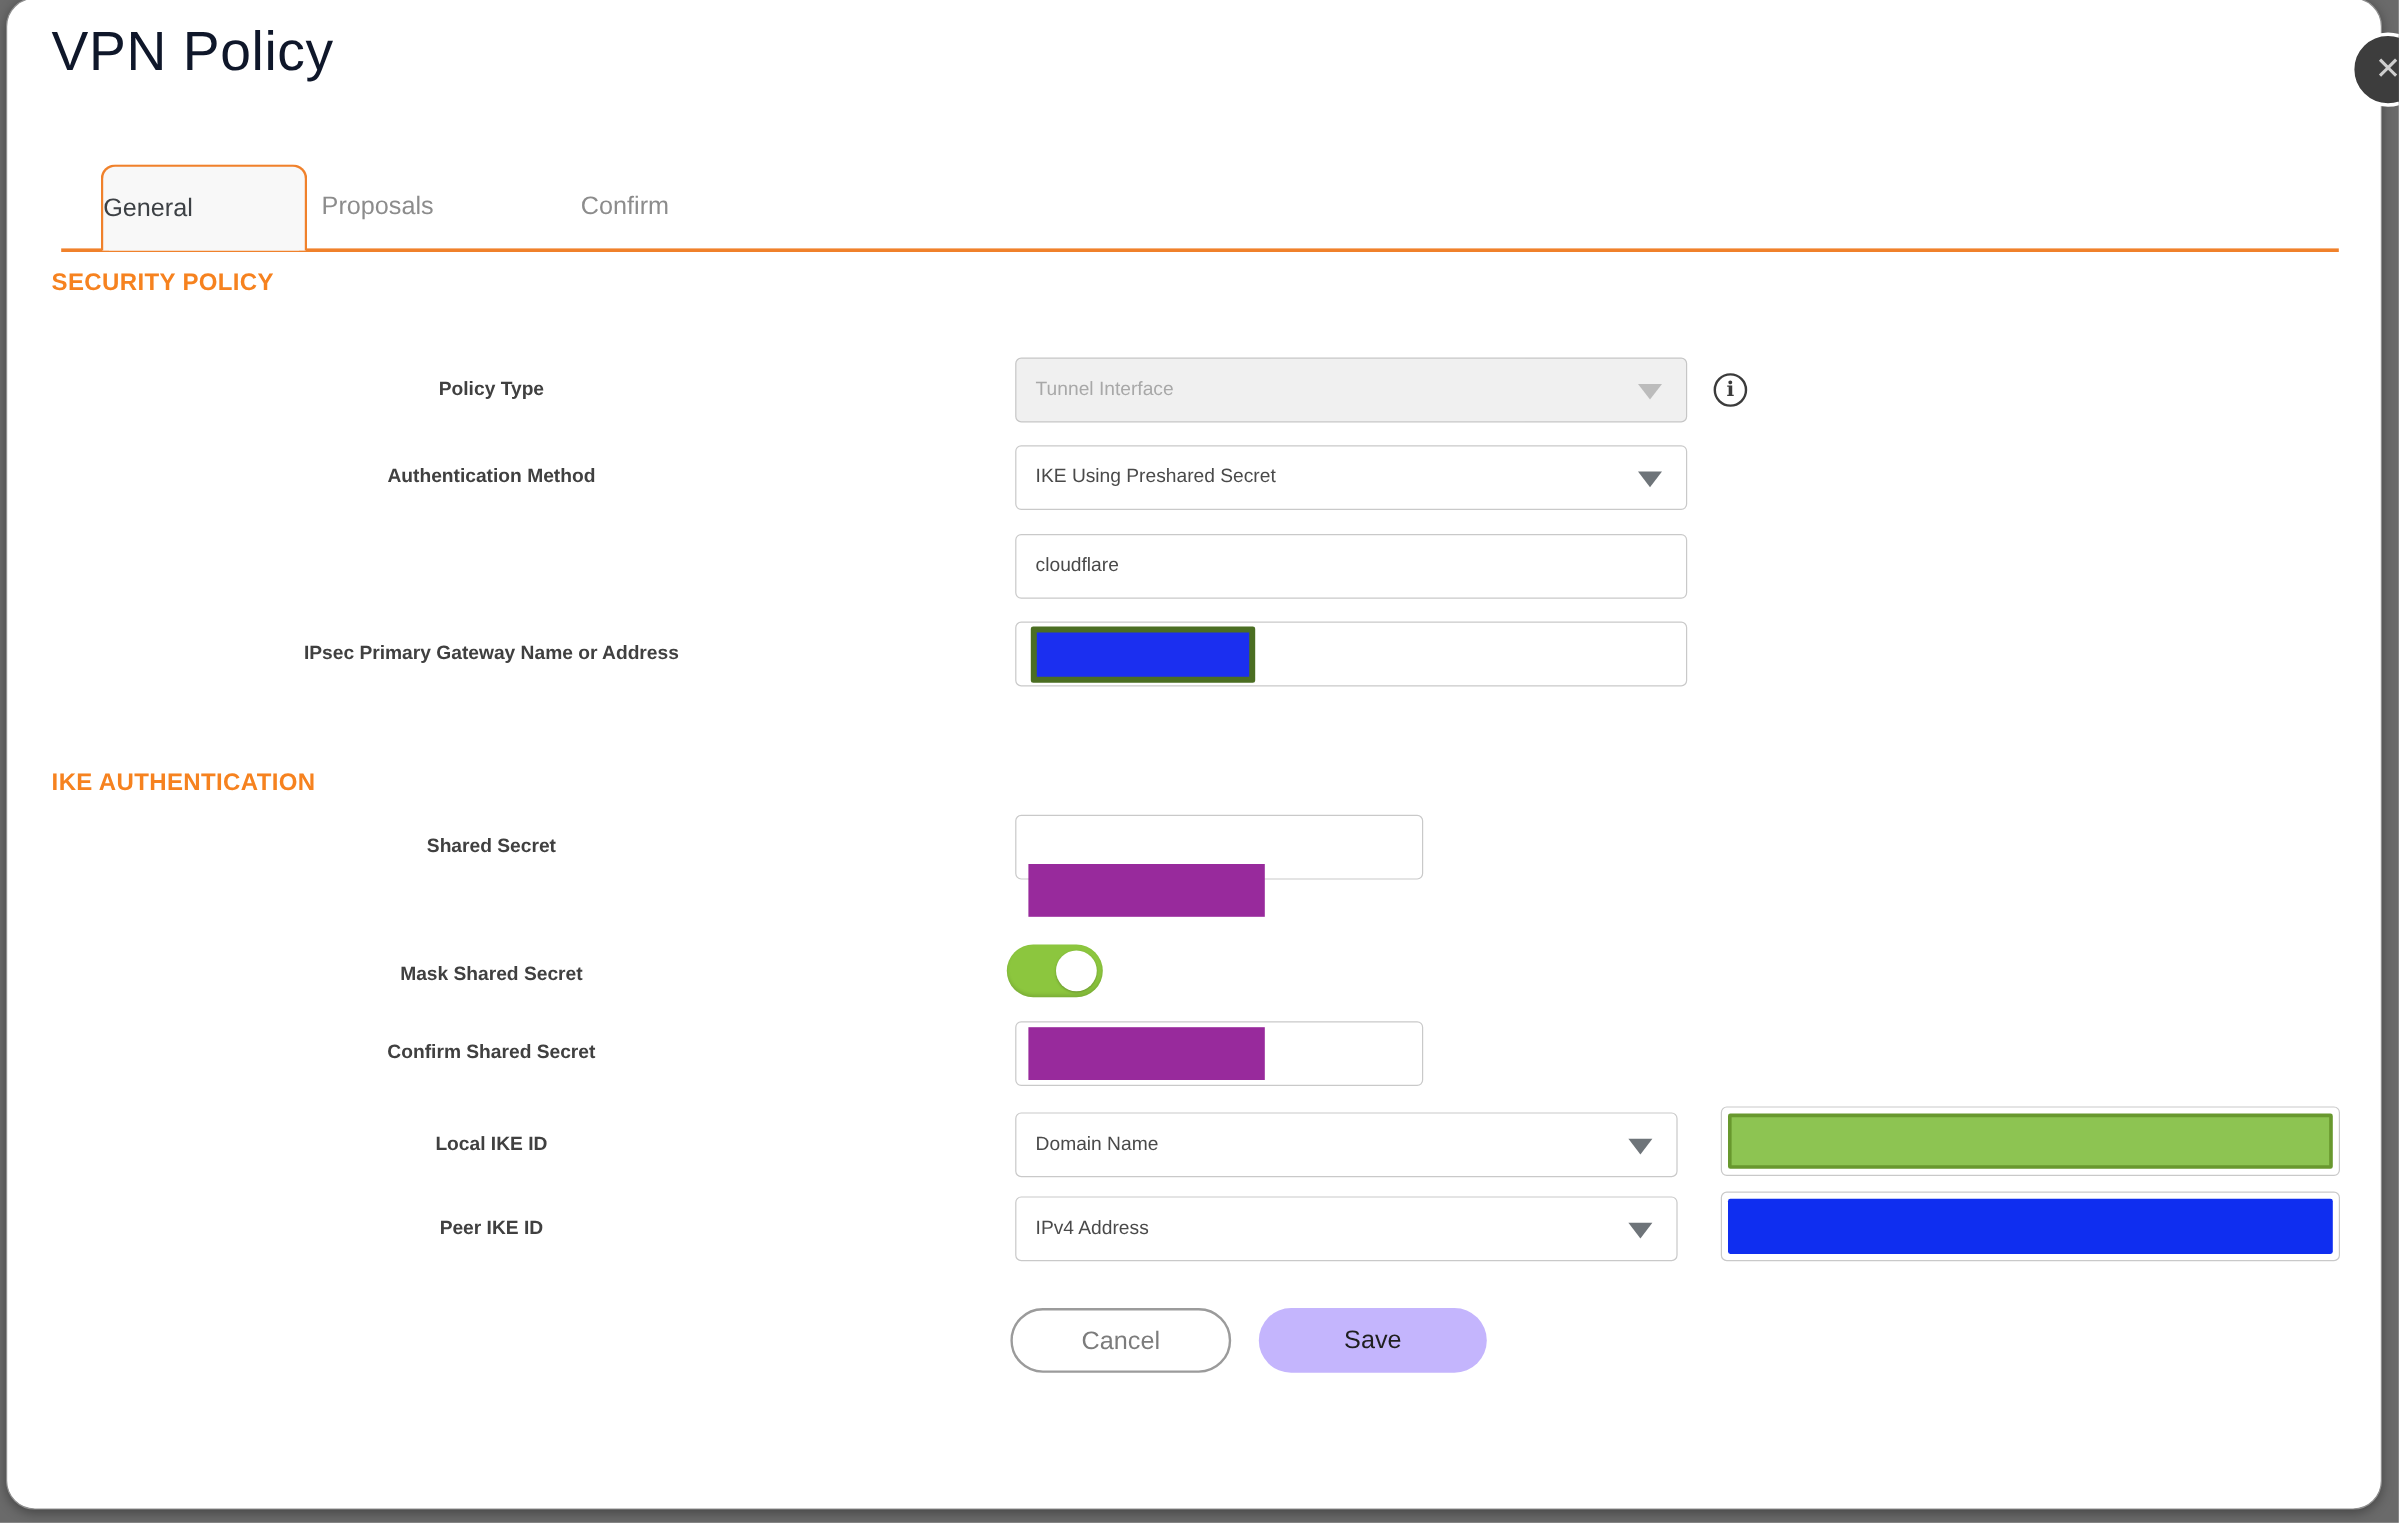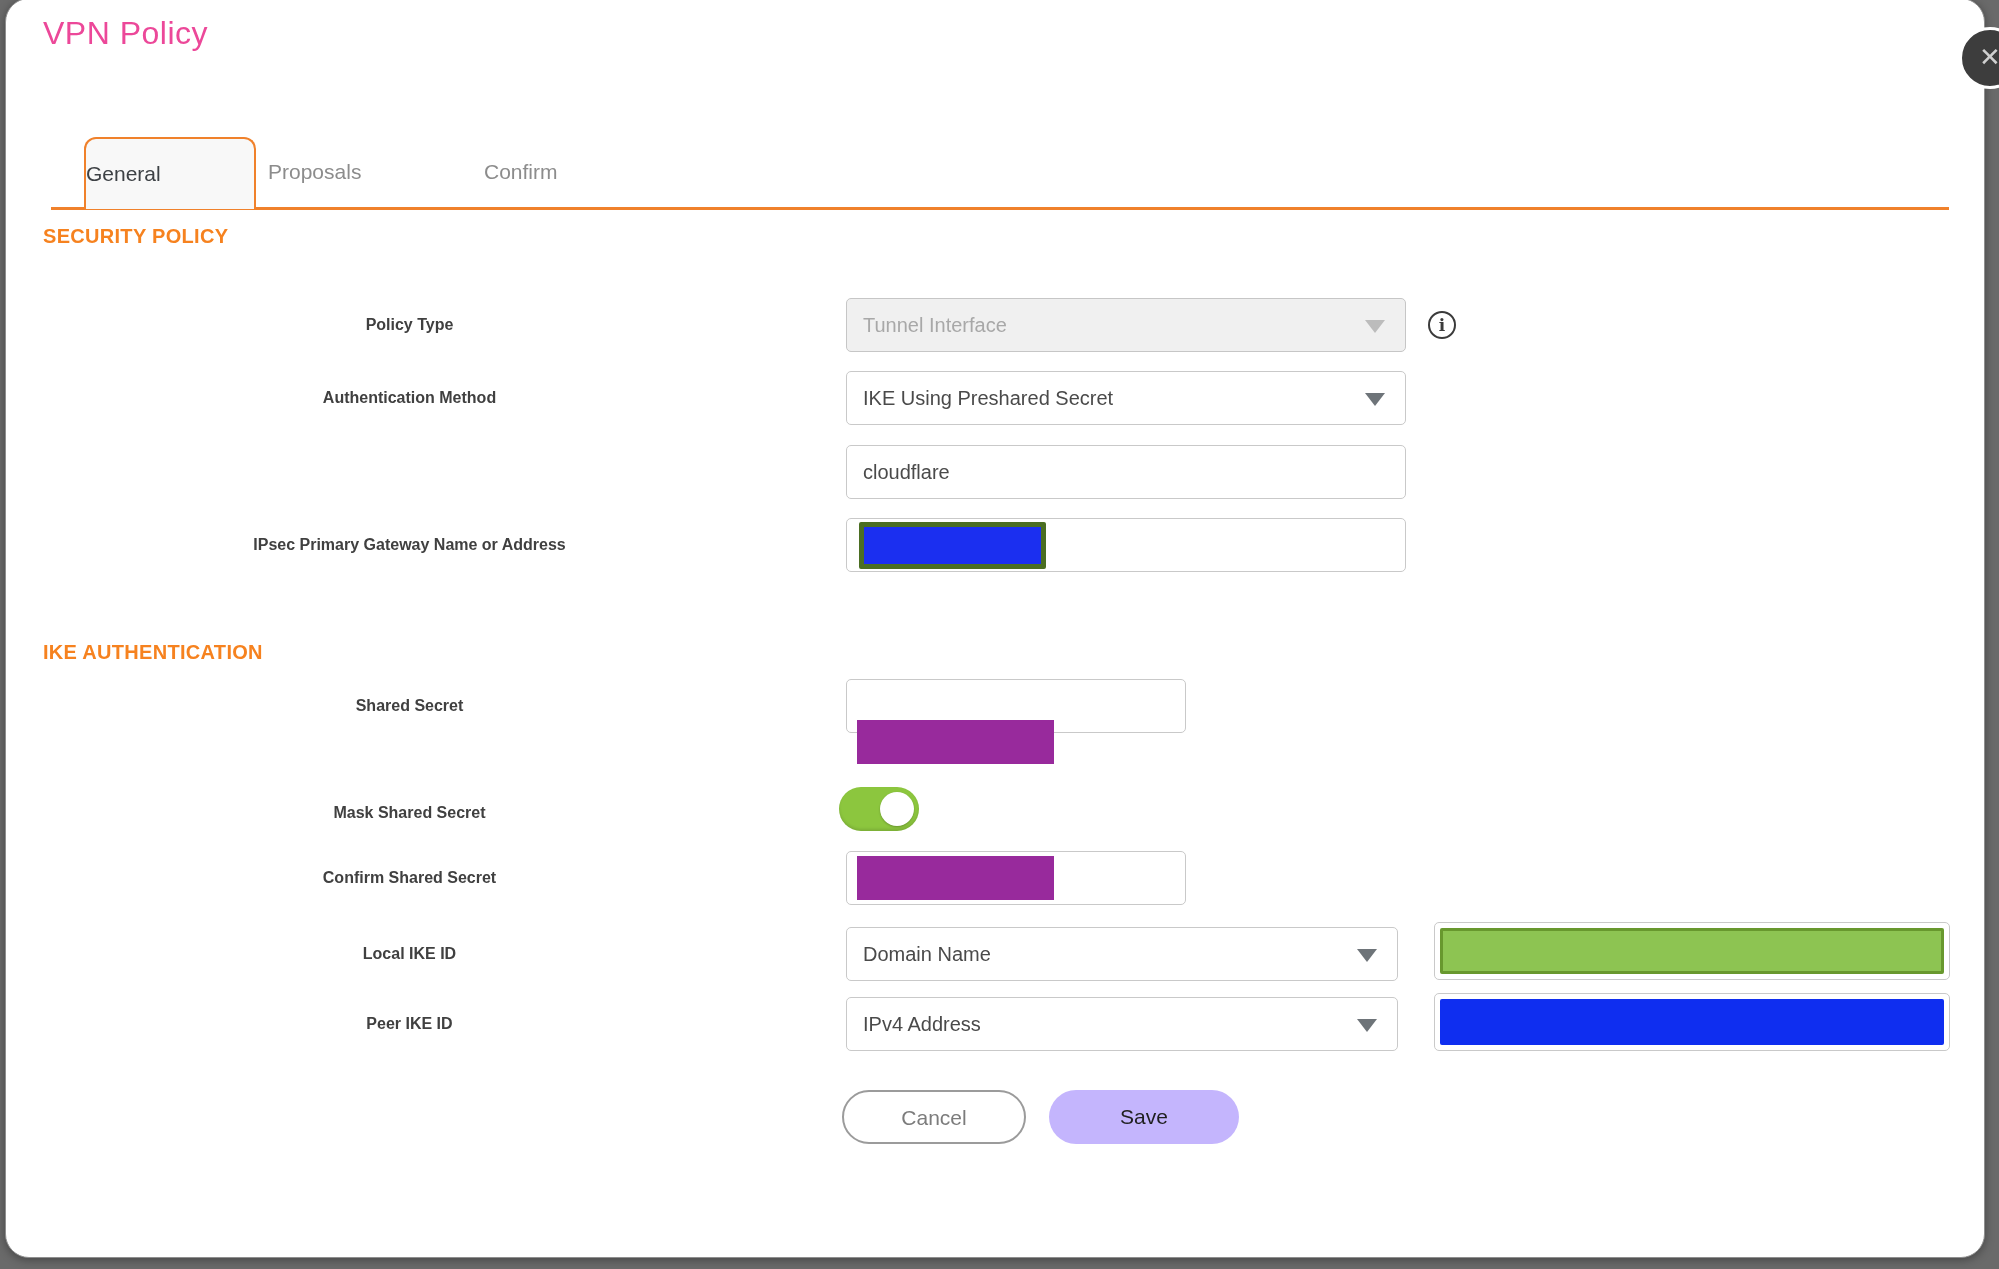--- a/index.html
+++ b/index.html
@@ -19,21 +19,21 @@
   }
   .close-btn {
     position:absolute; left:1959px; top:27px;
     width:62px; height:62px; border-radius:50%;
     background:#3d3d3d; border:3px solid #ffffff;
     color:#cfcfcf; font-size:26px; line-height:54px; text-align:center;
     z-index:20; cursor:pointer;
   }
   .title {
     position:absolute; left:37px; top:16px;
-    font-size:32px; font-weight:400; color:#ec4899;
+    font-size:46px; font-weight:400; color:#0f172a;
     letter-spacing:.5px;
   }
   
   .tab-underline {
     position:absolute; left:45px; top:208px; width:1898px; height:3px;
     background:#f0812b; z-index:1;
   }
   .tab {
     position:absolute; top:138px; height:74px; width:172px;
     text-align:left; line-height:70px; font-size:21px;
@@ -57,21 +57,21 @@
   .sh-ike { top:642px; }
   
   .row-label {
     position:absolute; left:0; width:807px; height:54px;
     text-align:center; line-height:54px;
     font-size:16px; font-weight:bold; color:#404040;
   }
   .field {
     position:absolute; left:840px; height:54px;
     background:#fff; border:1px solid #c9c9c9; border-radius:5px;
-    font-size:20px; color:#4a4a4a;
+    font-size:16px; color:#4a4a4a;
     padding:0 16px; line-height:52px;
   }
   .w-lg { width:560px; }
   .w-md { width:552px; }
   .w-sm { width:340px; }
   .dropdown { cursor:pointer; position:absolute; left:840px; }
   .caret {
     position:absolute; right:20px; top:21px; width:0; height:0;
     border-left:10px solid transparent; border-right:10px solid transparent;
     border-top:13px solid #6e7479;

